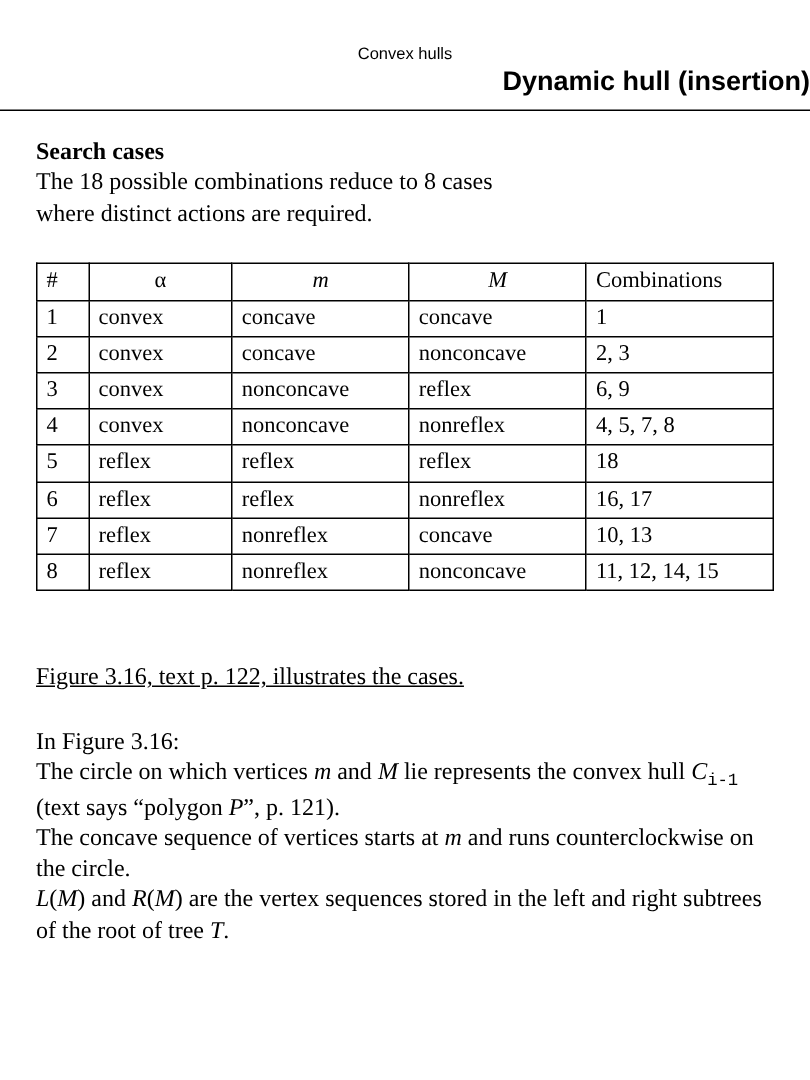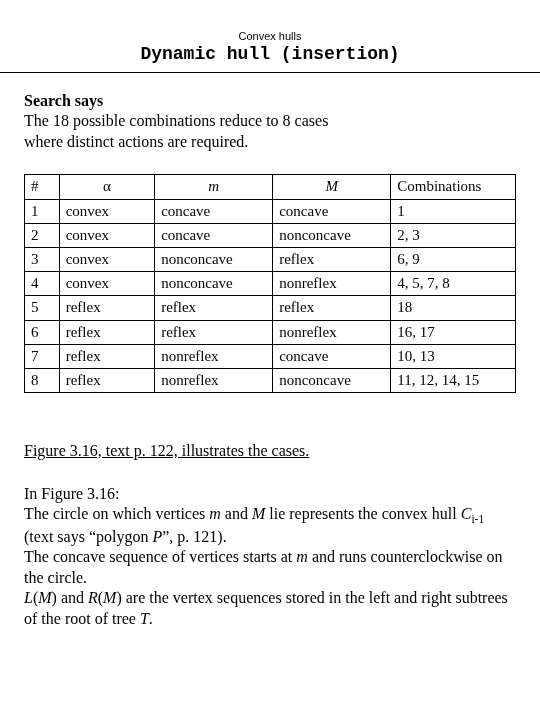--- a/index.html
+++ b/index.html
@@ -17,22 +17,22 @@
     position: relative;
     box-sizing: border-box;
   }
   .topic {
     text-align: center;
     font-family: Arial, Helvetica, sans-serif;
     font-size: 11px;
     padding-top: 30px;
   }
   .title {
-    text-align: center;
-    font-family: Liberation Mono, monospace;
+    text-align: right;
+    font-family: Liberation Sans, sans-serif;
     font-weight: bold;
     font-size: 18px;
     padding-top: 2px;
     padding-bottom: 8px;
   }
   .hr {
     border-top: 1px solid #000;
     margin: 0 0 0 0;
   }
   .content {
@@ -58,37 +58,37 @@
   table.cases th {
     font-family: "Times New Roman", Times, serif;
   }
   .col-num  { width: 28px; text-align: center; }
   .col-a    { width: 100px; }
   .col-m    { width: 120px; text-align: center; }
   .col-mm   { width: 120px; text-align: center; }
   .col-comb { width: 124px; margin-left: 44px; }
   table.cases td.c { text-align: left; }
   .italic { font-style: italic; }
-  .sub { font-size: 0.72em; vertical-align: sub; }
+  .sub { font-size: 0.72em; vertical-align: sub; font-family: Liberation Mono, monospace; }
   .para { margin-top: 48px; text-decoration: underline; }
   .para2 { margin-top: 22px; }
 </style>
 </head>
 <body>
 
 <div class="page">
 
   <div class="topic">Convex hulls</div>
   <div class="title">Dynamic hull (insertion)</div>
   <div class="hr"></div>
 
   <div class="content">
 
     <div>
-      <span class="heading">Search says</span><br>
+      <span class="heading">Search cases</span><br>
       <span>The 18 possible combinations reduce to 8 cases</span><br>
       <span>where distinct actions are required.</span>
     </div>
 
     <table class="cases">
       <thead>
         <tr>
           <th class="col-num">#</th>
           <th class="col-a" style="text-align:center">α</th>
           <th class="col-m italic" style="text-align:center">m</th>

